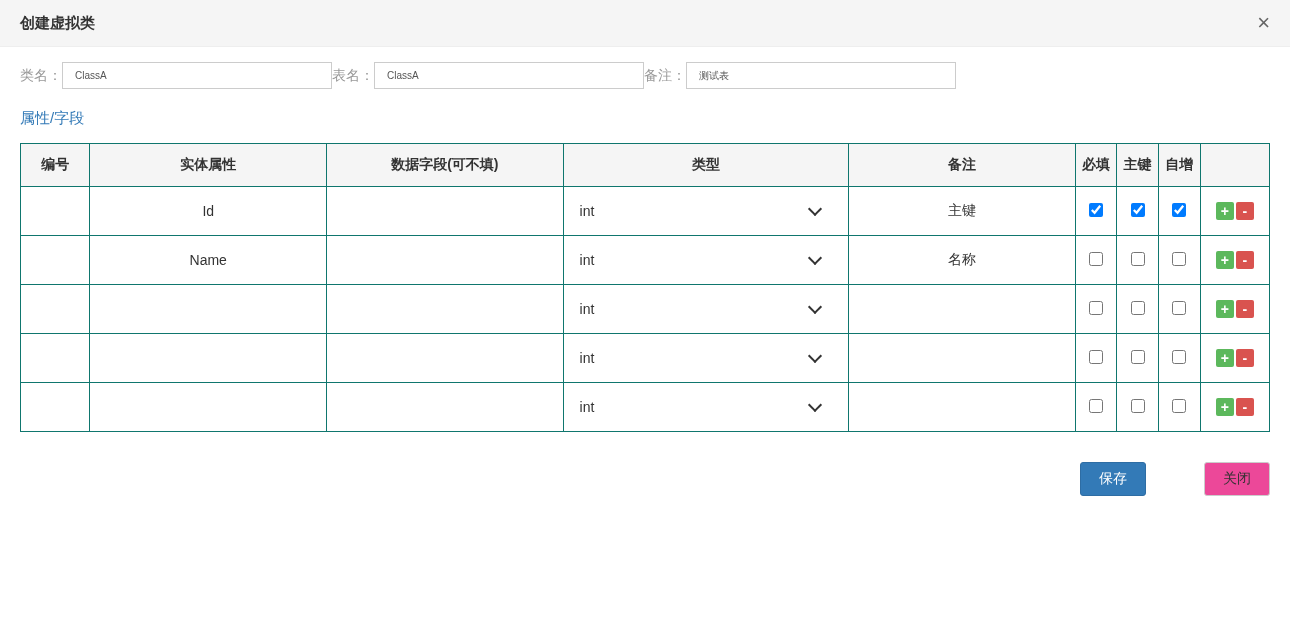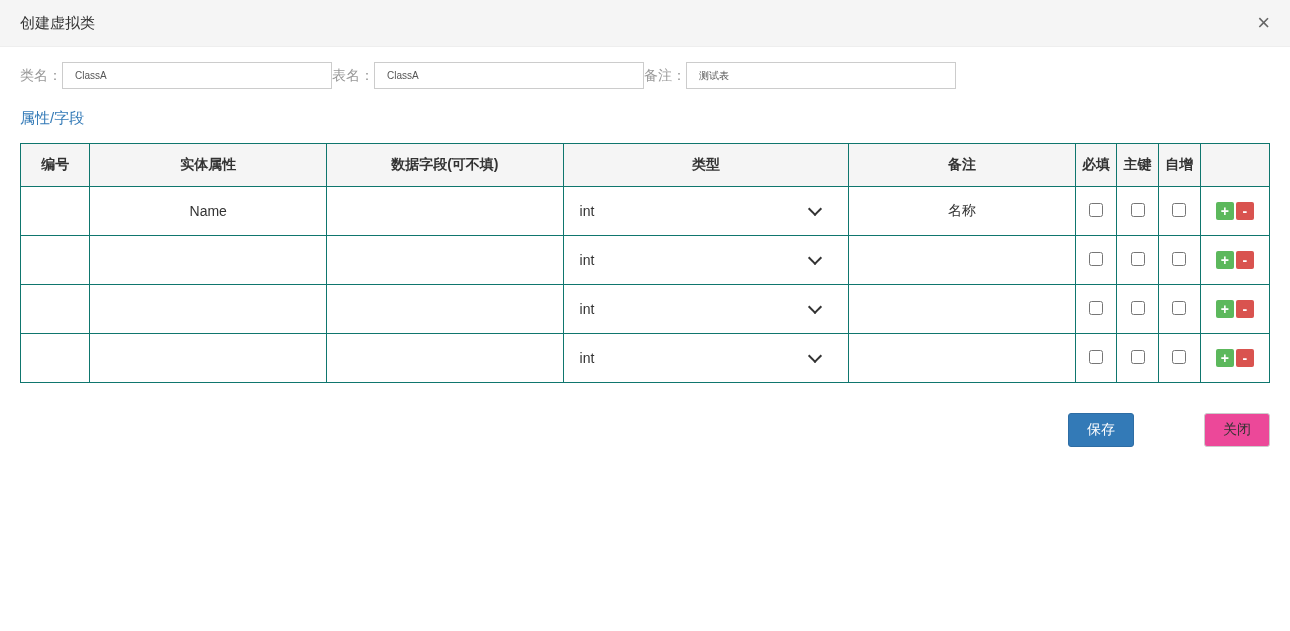--- a/index.html
+++ b/index.html
@@ -1,18 +1,18 @@
 <!DOCTYPE html>
 <html><head>
   <meta charset="utf-8">
   <style>
     * { box-sizing: border-box; margin: 0; padding: 0; }
     body { font-family: "Microsoft YaHei", Arial, sans-serif; font-size: 14px; color: #333; background: #fff; }
     .modal-header { background: #f5f5f5; padding: 12px 20px; display: flex; justify-content: space-between; align-items: center; border-bottom: 1px solid #eee; }
-    .modal-title { color: #333; font-size: 15px; font-weight: normal; }
+    .modal-title { color: #333; font-size: 15px; font-weight: bold; }
     .close-btn { cursor: pointer; font-size: 22px; color: #666; line-height: 1; }
     .modal-body { padding: 15px 20px; }
     .section-title { color: #337ab7; font-size: 15px; margin-bottom: 15px; }
     .form-row { display: flex; align-items: center; margin-bottom: 20px; }
     .form-label { color: #999; font-size: 14px; white-space: nowrap; }
     .form-input { padding: 7px 12px; border: 1px solid #ccc; font-size: 10px; color: #555; }
     .input-class { width: 270px; }
     .input-table { width: 270px; }
     .input-remark { width: 270px; }
     .data-table { width: 100%; border-collapse: collapse; margin-top: 10px; }
@@ -25,21 +25,21 @@
     .col-remark { width: 230px; }
     .col-check { width: 42px; padding: 12px 2px !important; margin-top: 22px; }
     .col-actions { width: 70px; }
     .data-table select { width: 100%; padding: 4px 8px; border: none; font-size: 14px; color: #333; background: transparent; appearance: none; cursor: pointer; }
     .select-wrap { display: flex; align-items: center; width: 100%; position: relative; }
     .select-wrap::after { content: ''; position: absolute; right: 20px; top: 50%; width: 8px; height: 8px; border-right: 2px solid #333; border-bottom: 2px solid #333; transform: translateY(-70%) rotate(45deg); pointer-events: none; }
     input[type="checkbox"] { width: 14px; height: 14px; cursor: pointer; accent-color: #007bff; }
     .btn-action { display: inline-flex; align-items: center; justify-content: center; width: 18px; height: 18px; color: #fff; font-weight: bold; font-size: 14px; cursor: pointer; border-radius: 2px; line-height: 1; }
     .btn-add { background: #5cb85c; margin-right: 2px; }
     .btn-remove { background: #d9534f; }
-    .modal-footer { padding: 15px 20px; display: flex; justify-content: flex-end; gap: 22px; }
+    .modal-footer { padding: 15px 20px; display: flex; justify-content: flex-end; gap: 10px; }
     .btn { padding: 7px 18px; font-size: 14px; border-radius: 3px; cursor: pointer; border: 1px solid transparent; }
     .btn-primary { background: #337ab7; color: #fff; border-color: #2e6da4; }
     .btn-default { background: #ec4899; color: #333; border-color: #ccc; margin-left: 48px; }
   </style>
 </head>
 <body>
 
 <div class="modal-header">
   <span class="modal-title">创建虚拟类</span>
   <span class="close-btn">×</span>
@@ -66,20 +66,35 @@
         <th class="col-field">数据字段(可不填)</th>
         <th class="col-type">类型</th>
         <th class="col-remark">备注</th>
         <th class="col-check">必填</th>
         <th class="col-check">主键</th>
         <th class="col-check">自增</th>
         <th class="col-actions"></th>
       </tr>
     </thead>
     <tbody id="table-body">
+        <tr>
+          <td></td>
+          <td>Id</td>
+          <td></td>
+          <td>
+            <div class="select-wrap">
+              <select><option>int</option></select>
+            </div>
+          </td>
+          <td>主键</td>
+          <td class="col-check"><input type="checkbox" checked="" style=""></td>
+          <td class="col-check"><input type="checkbox" checked="" style=""></td>
+          <td class="col-check"><input type="checkbox" checked="" style=""></td>
+          <td><span class="btn-action btn-add">+</span><span class="btn-action btn-remove">-</span></td>
+        </tr>
         <tr>
           <td></td>
           <td>Name</td>
           <td></td>
           <td>
             <div class="select-wrap">
               <select><option>int</option></select>
             </div>
           </td>
           <td>名称</td>

